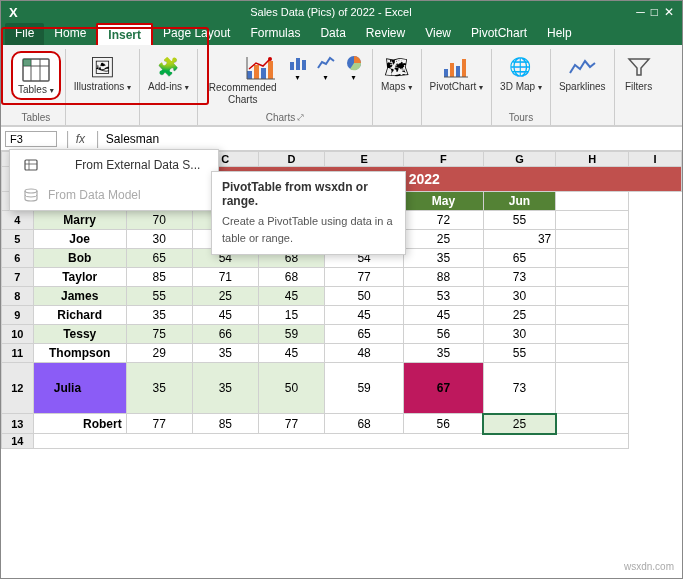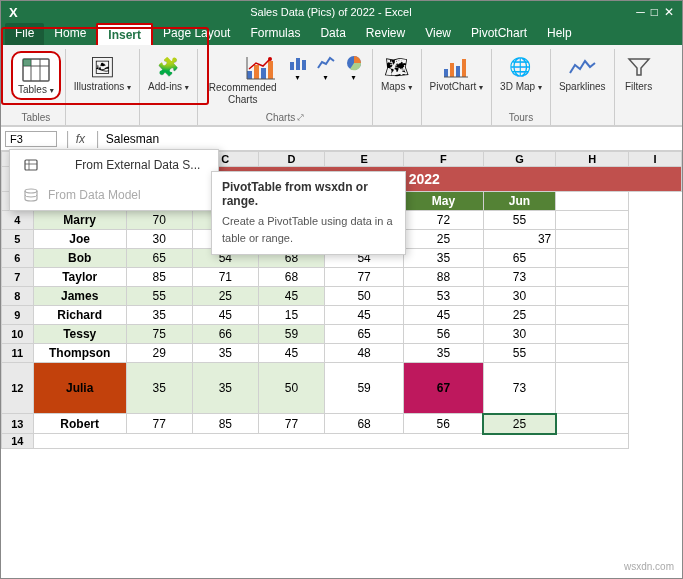--- a/index.html
+++ b/index.html
@@ -326,32 +326,32 @@
           <td style="background:white;border:1px solid #d0d0d0;text-align:center;padding:2px 4px;">29</td>
           <td style="background:white;border:1px solid #d0d0d0;text-align:center;padding:2px 4px;">35</td>
           <td style="background:white;border:1px solid #d0d0d0;text-align:center;padding:2px 4px;">45</td>
           <td style="background:white;border:1px solid #d0d0d0;text-align:center;padding:2px 4px;">48</td>
           <td style="background:white;border:1px solid #d0d0d0;text-align:center;padding:2px 4px;">35</td>
           <td style="background:white;border:1px solid #d0d0d0;text-align:center;padding:2px 4px;">55</td>
           <td style="background:white;border:1px solid #d0d0d0;"></td>
         </tr>
         <tr>
           <td style="background:#e9e9e9;border:1px solid #d0d0d0;text-align:center;font-size:11px;font-weight:600;padding:1px 4px;">12</td>
-          <td style="background:#c2410c;border:1px solid #d0d0d0;text-align:center;padding:2px 20px;font-weight:bold;">Julia</td>
+          <td style="background:#8b5cf6;border:1px solid #d0d0d0;text-align:left;padding:2px 20px;font-weight:bold;">Julia</td>
           <td style="background:#e2efda;border:1px solid #d0d0d0;text-align:center;padding:2px 4px;">35</td>
           <td style="background:#e2efda;border:1px solid #d0d0d0;text-align:center;padding:2px 4px;">35</td>
           <td style="background:#e2efda;border:1px solid #d0d0d0;text-align:center;padding:2px 4px;">50</td>
           <td style="background:white;border:1px solid #d0d0d0;text-align:center;padding:2px 4px;">59</td>
           <td style="background:#be185d;border:1px solid #d0d0d0;text-align:center;padding:18px 4px;font-weight:bold;">67</td>
           <td style="background:white;border:1px solid #d0d0d0;text-align:center;padding:2px 4px;">73</td>
           <td style="background:white;border:1px solid #d0d0d0;"></td>
         </tr>
         <tr>
           <td style="background:#e9e9e9;border:1px solid #d0d0d0;text-align:center;font-size:11px;font-weight:600;padding:1px 4px;">13</td>
-          <td style="background:white;border:1px solid #d0d0d0;text-align:center;padding:2px 4px;font-weight:bold;">Robert</td>
+          <td style="background:white;border:1px solid #d0d0d0;text-align:right;padding:2px 4px;font-weight:bold;">Robert</td>
           <td style="background:white;border:1px solid #d0d0d0;text-align:center;padding:2px 4px;">77</td>
           <td style="background:white;border:1px solid #d0d0d0;text-align:center;padding:2px 4px;">85</td>
           <td style="background:white;border:1px solid #d0d0d0;text-align:center;padding:2px 4px;">77</td>
           <td style="background:white;border:1px solid #d0d0d0;text-align:center;padding:2px 4px;">68</td>
           <td style="background:white;border:1px solid #d0d0d0;text-align:center;padding:2px 4px;">56</td>
           <td style="background:#e2efda;border:2px solid #217346;text-align:center;padding:2px 4px;">25</td>
           <td style="background:white;border:1px solid #d0d0d0;"></td>
         </tr>
         <tr>
           <td style="background:#e9e9e9;border:1px solid #d0d0d0;text-align:center;font-size:11px;font-weight:600;padding:1px 4px;">14</td>

